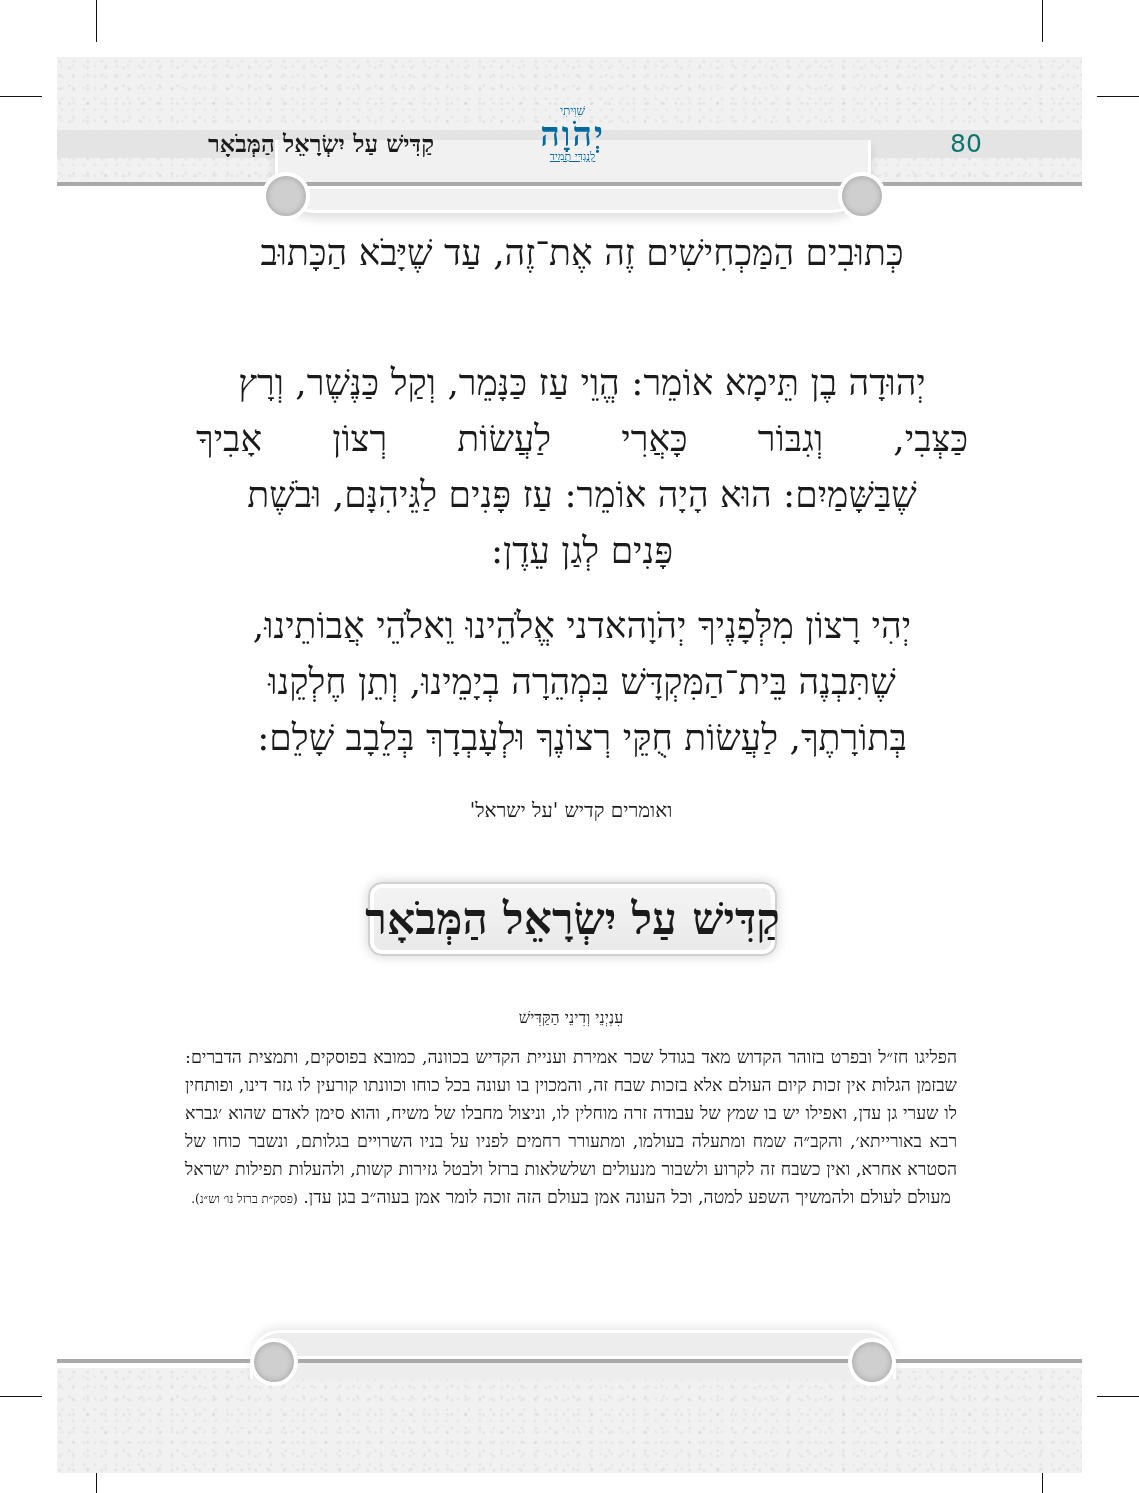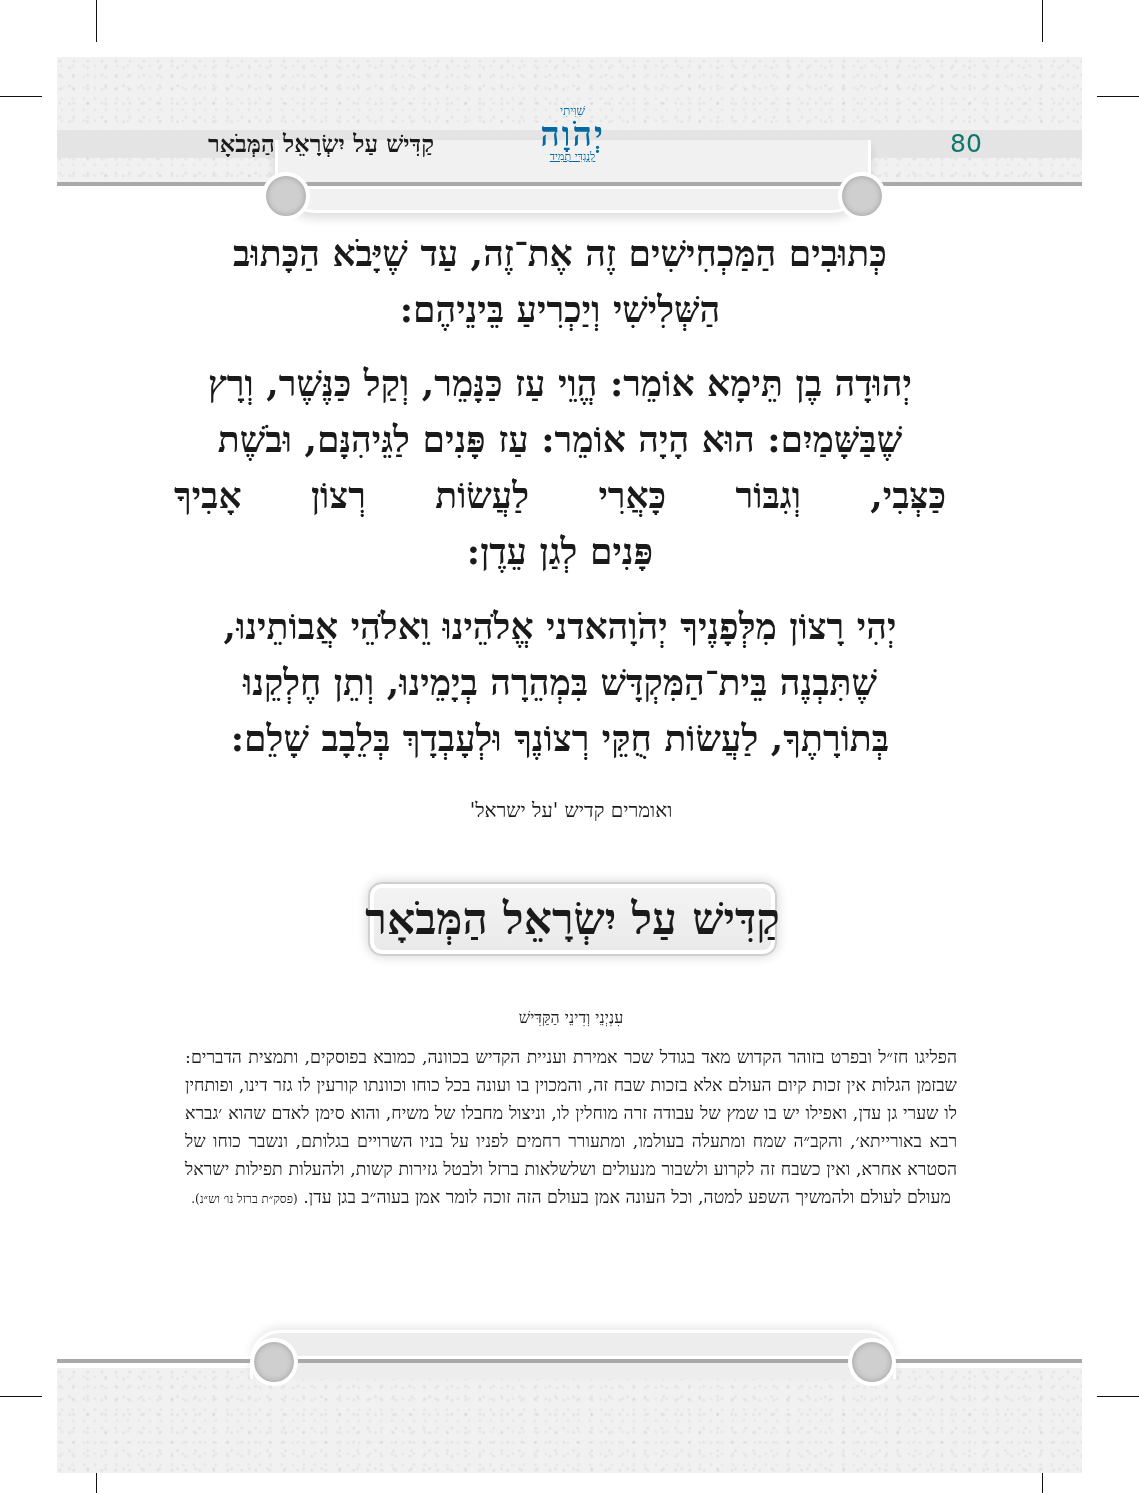--- a/index.html
+++ b/index.html
@@ -35,21 +35,21 @@
                    direction:rtl; line-height:28px; white-space:nowrap; }
   .page-number { position:absolute; left:918px; top:130px; font-family:"DejaVu Sans", sans-serif;
                  font-size:25px; line-height:28px; color:#0f766e;margin-left:32px; }
   .logo { position:absolute; left:535px; top:105px; width:75px; text-align:center; color:#0369a1;
           direction:rtl; line-height:1; }
   .logo .l1 { font-size:12px; }
   .logo .l2 { font-size:34px; font-weight:bold; letter-spacing:2px; }
   .logo .l3 { font-size:11px;text-decoration:underline; }
 
   
-  .main { position:absolute; left:174px; width:772px; direction:rtl; font-weight:bold; }
+  .main { position:absolute; left:196px; width:772px; direction:rtl; font-weight:normal; }
   .verse { font-size:36px; line-height:56px; text-align:justify; text-align-last:center; }
   .verse p { margin:0; }
   .instruction { position:absolute; left:185px; width:772px; top:798px; text-align:center;
                  direction:rtl; font-size:20px; }
 
   
   .title-box { position:absolute; left:368px; top:882px; width:405px; height:70px;
                background:linear-gradient(#f4f4f4,#e9e9e9); border:2px solid #d0d0d0;
                border-radius:14px; box-shadow:0 0 12px rgba(0,0,0,0.18), inset 0 0 0 4px #fff; }
   .title-box .txt { position:absolute; inset:0; display:flex; align-items:center; justify-content:center;
@@ -90,27 +90,26 @@
 <div class="running-title">קַדִּישׁ עַל יִשְׂרָאֵל הַמְּבֹאָר</div>
 <div class="page-number">80</div>
 <div class="logo">
   <div class="l1">שִׁוִּיתִי</div>
   <div class="l2">יְהֹוָה</div>
   <div class="l3">לְנֶגְדִּי תָמִיד</div>
 </div>
 
 <div class="main verse" style="top:225px;">
   <p>כְּתוּבִים הַמַּכְחִישִׁים זֶה אֶת־זֶה, עַד שֶׁיָּבֹא הַכָּתוּב</p>
-  <p style="text-align:center;">הַשְּׁלִישִׁי וְיַכְרִיעַ בֵּינֵיהֶם:</p>
 </div>
 
 <div class="main verse" style="top:355px;">
   <p>יְהוּדָה בֶן תֵּימָא אוֹמֵר: הֱוֵי עַז כַּנָּמֵר, וְקַל כַּנֶּשֶׁר, וְרָץ</p>
+  <p style="padding-left:0; text-align-last:justify;">כַּצְּבִי, וְגִבּוֹר כָּאֲרִי לַעֲשׂוֹת רְצוֹן אָבִיךָ</p>
   <p>שֶׁבַּשָּׁמַיִם: הוּא הָיָה אוֹמֵר: עַז פָּנִים לַגֵּיהִנָּם, וּבֹשֶׁת</p>
-  <p style="padding-left:0; text-align-last:justify;">כַּצְּבִי, וְגִבּוֹר כָּאֲרִי לַעֲשׂוֹת רְצוֹן אָבִיךָ</p>
   <p style="text-align:center;">פָּנִים לְגַן עֵדֶן:</p>
 </div>
 
 <div class="main verse" style="top:598px;">
   <p>יְהִי רָצוֹן מִלְּפָנֶיךָ יְהֹוָהאדני אֱלֹהֵינוּ וֵאלֹהֵי אֲבוֹתֵינוּ,</p>
   <p style="text-align:center;">שֶׁתִּבְנֶה בֵּית־הַמִּקְדָּשׁ בִּמְהֵרָה בְיָמֵינוּ, וְתֵן חֶלְקֵנוּ</p>
   <p style="text-align:left;">בְּתוֹרָתֶךָ, לַעֲשׂוֹת חֻקֵּי רְצוֹנֶךָ וּלְעָבְדָךְ בְּלֵבָב שָׁלֵם:</p>
 </div>
 
 <div class="instruction">ואומרים קדיש 'על ישראל'</div>

